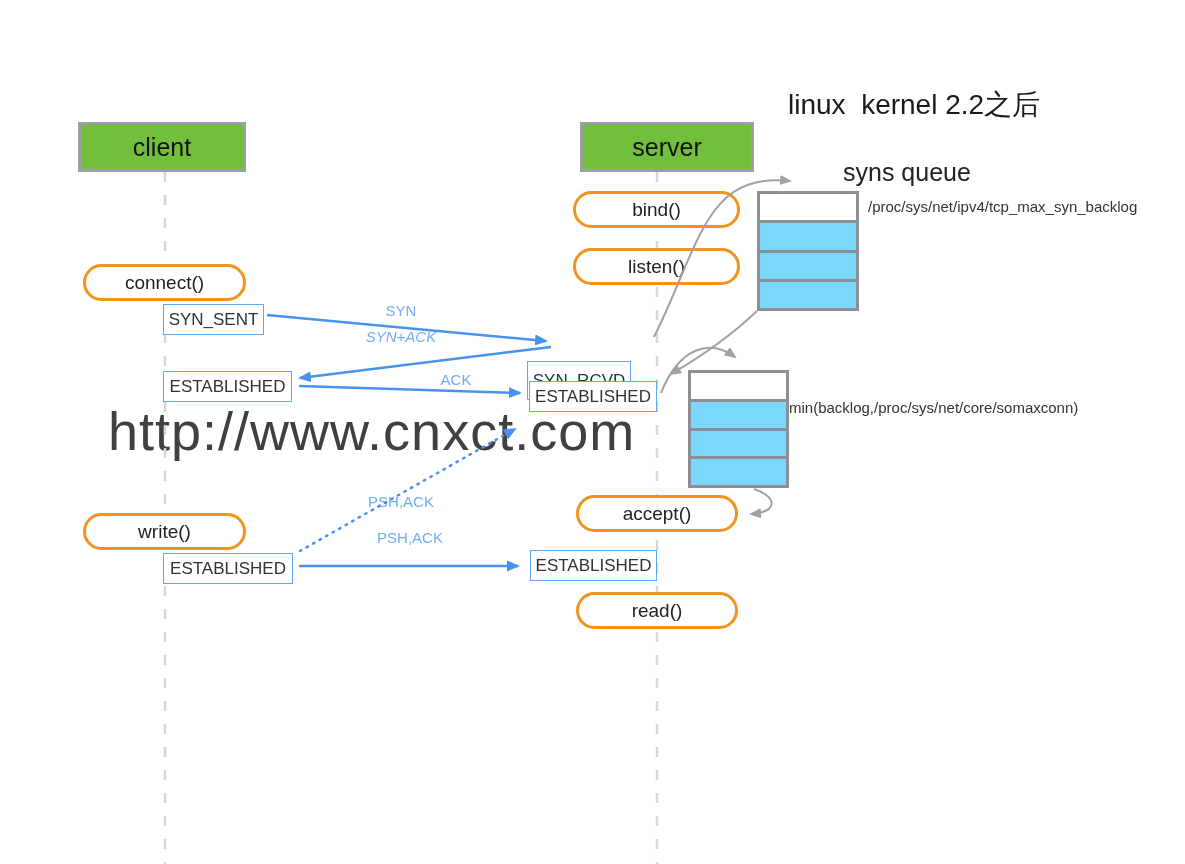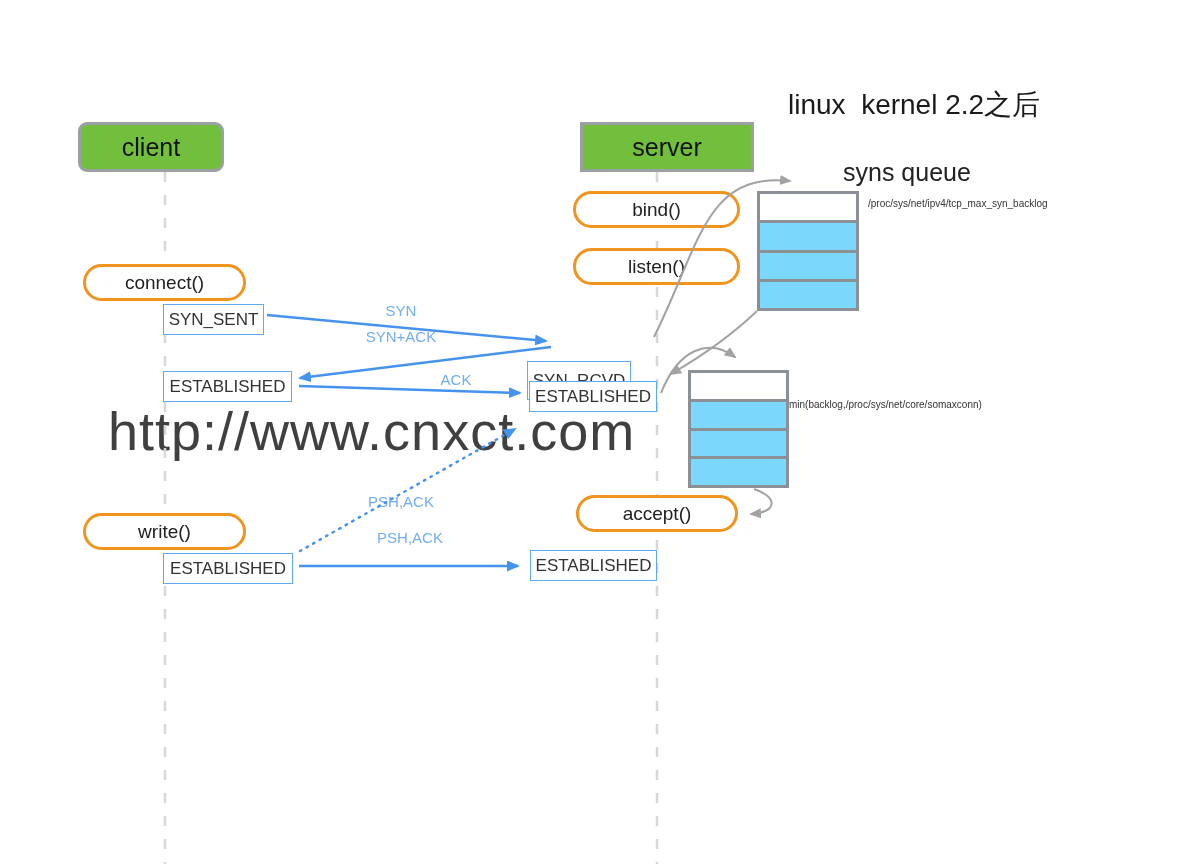--- a/index.html
+++ b/index.html
@@ -34,45 +34,46 @@
   }
   .queue .cell{flex:1;}
   .queue .cell.filled{background:#7bd7fb;}
   .queue .cell.empty{background:#fff;}
   .queue .cell + .cell{border-top:3px solid #8a9096;}
 
   .msg-label{
     z-index:2;color:#72aef2;font-size:15px;text-align:center;white-space:nowrap;
   }
   .big-label{z-index:2;color:#222;white-space:nowrap;}
-  .note{z-index:2;color:#333;font-size:10px;white-space:nowrap;}
+  .note{z-index:2;color:#333;font-size:15px;white-space:nowrap;}
   .diagram-title{z-index:2;color:#1a1a1a;font-size:28px;white-space:pre;}
 </style>
 </head>
 <body>
 
 <div id="canvas">
 
   <div class="abs watermark">http://www.cnxct.com</div>
 
   <svg class="layer-under" width="1185" height="864">
     <line x1="165" y1="172" x2="165" y2="864" stroke="#d7d7d7" stroke-width="2.5" stroke-dasharray="10 13"></line>
     <line x1="657" y1="172" x2="657" y2="864" stroke="#d7d7d7" stroke-width="2.5" stroke-dasharray="10 13"></line>
   </svg>
 
   <div class="abs diagram-title" style="left:788px;top:86px;">linux  kernel 2.2之后</div>
 
-  <div class="abs actor" style="left:78px;top:122px;width:146px;height:50px;border-radius:9px;">client</div>
+  <div class="abs actor" style="left:78px;top:122px;width:168px;height:50px;">client</div>
   <div class="abs actor" style="left:580px;top:122px;width:174px;height:50px;">server</div>
 
   <div class="abs pill" style="left:83px;top:264px;width:163px;height:37px;">connect()</div>
   <div class="abs pill" style="left:573px;top:191px;width:167px;height:37px;">bind()</div>
   <div class="abs pill" style="left:573px;top:248px;width:167px;height:37px;">listen()</div>
   <div class="abs pill" style="left:576px;top:495px;width:162px;height:37px;">accept()</div>
   <div class="abs pill" style="left:83px;top:513px;width:163px;height:37px;">write()</div>
+  <div class="abs pill" style="left:576px;top:592px;width:162px;height:37px;">read()</div>
 
   <div class="abs state" style="left:163px;top:304px;width:101px;height:31px;">SYN_SENT</div>
   <div class="abs state" style="left:527px;top:317px;width:104px;height:39px;margin-top:44px;">SYN_RCVD</div>
   <div class="abs state" style="left:163px;top:371px;width:129px;height:31px;">ESTABLISHED</div>
   <div class="abs state" style="left:529px;top:381px;width:128px;height:31px;">ESTABLISHED</div>
   <div class="abs state" style="left:163px;top:553px;width:130px;height:31px;">ESTABLISHED</div>
   <div class="abs state" style="left:530px;top:550px;width:127px;height:31px;">ESTABLISHED</div>
 
   <div class="abs big-label" style="left:843px;top:158px;font-size:25px;">syns queue</div>
   <div class="abs queue" style="left:757px;top:191px;width:102px;height:120px;">
@@ -85,21 +86,21 @@
 
   <div class="abs queue" style="left:688px;top:370px;width:101px;height:118px;">
       <div class="cell empty"></div>
       <div class="cell filled"></div>
       <div class="cell filled"></div>
       <div class="cell filled"></div>
     </div>
   <div class="abs note" style="left:789px;top:380px;margin-top:19px;">min(backlog,/proc/sys/net/core/somaxconn)</div>
 
   <div class="abs msg-label" style="left:361px;top:302px;width:80px;">SYN</div>
-  <div class="abs msg-label" style="left:341px;top:328px;width:120px;">SYN+ACK</div>
+  <div class="abs msg-label" style="left:341px;top:328px;width:120px;font-style:italic;">SYN+ACK</div>
   <div class="abs msg-label" style="left:416px;top:371px;width:80px;">ACK</div>
   <div class="abs msg-label" style="left:341px;top:493px;width:120px;">PSH,ACK</div>
   <div class="abs msg-label" style="left:350px;top:529px;width:120px;">PSH,ACK</div>
 
   <svg class="layer-over" width="1185" height="864">
     <defs>
       <marker id="mblue" markerUnits="userSpaceOnUse" markerWidth="13" markerHeight="11" refX="11" refY="5.5" orient="auto">
         <path d="M0,0 L13,5.5 L0,11 z" fill="#4693ee"></path>
       </marker>
       <marker id="mgray" markerUnits="userSpaceOnUse" markerWidth="12" markerHeight="10" refX="10" refY="5" orient="auto">

